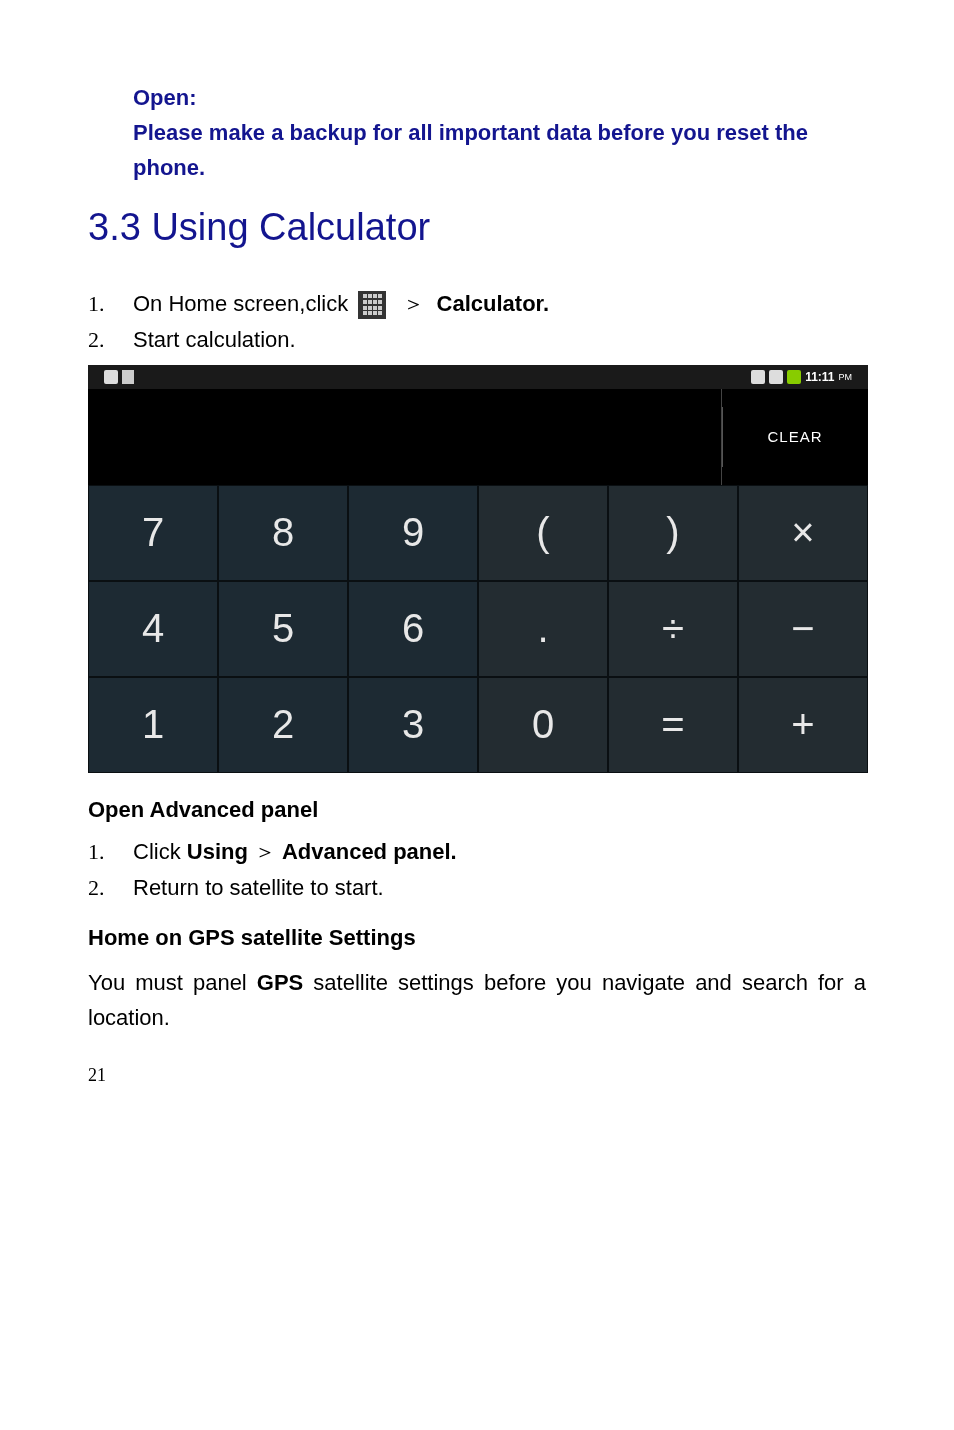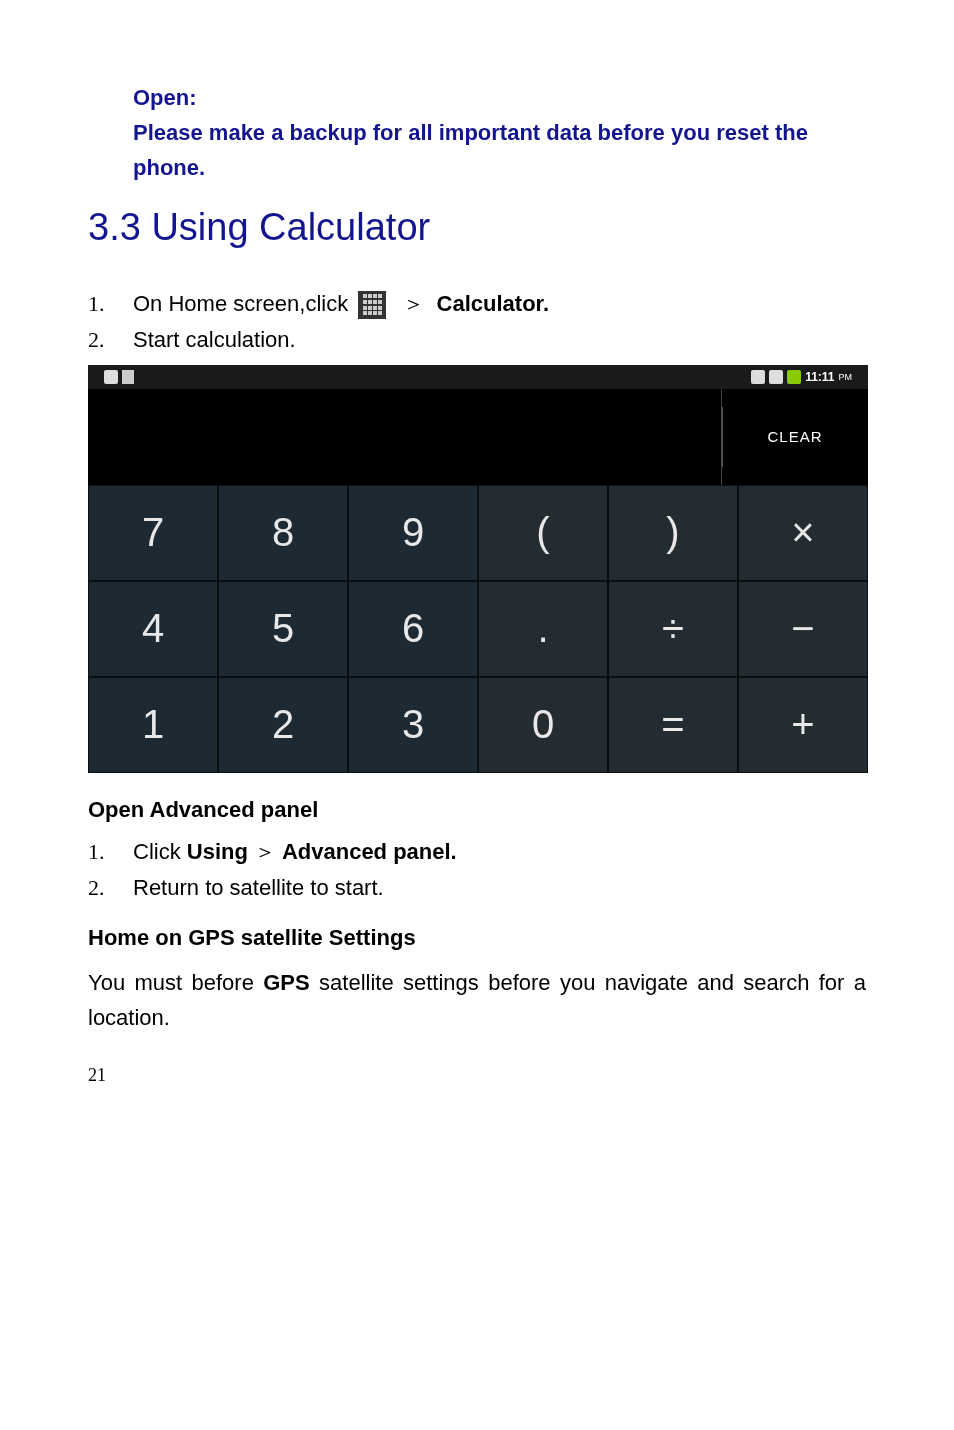--- a/index.html
+++ b/index.html
@@ -248,17 +248,17 @@
     </div>
     <div class="li">
       <span class="num">2.</span>
       <span class="txt">Return to satellite to start.</span>
     </div>
   </div>
 
 
   <div class="h2">Home on GPS satellite Settings</div>
   <div class="body-text">
-    <span>You must before </span><span class="bold">GPS</span><span> satellite settings before you navigate and search for a location.</span>
+    <span>You must panel </span><span class="bold">GPS</span><span> satellite settings before you navigate and search for a location.</span>
   </div>
 
   <div class="page-num">21</div>
 </div>
 
 </body></html>

